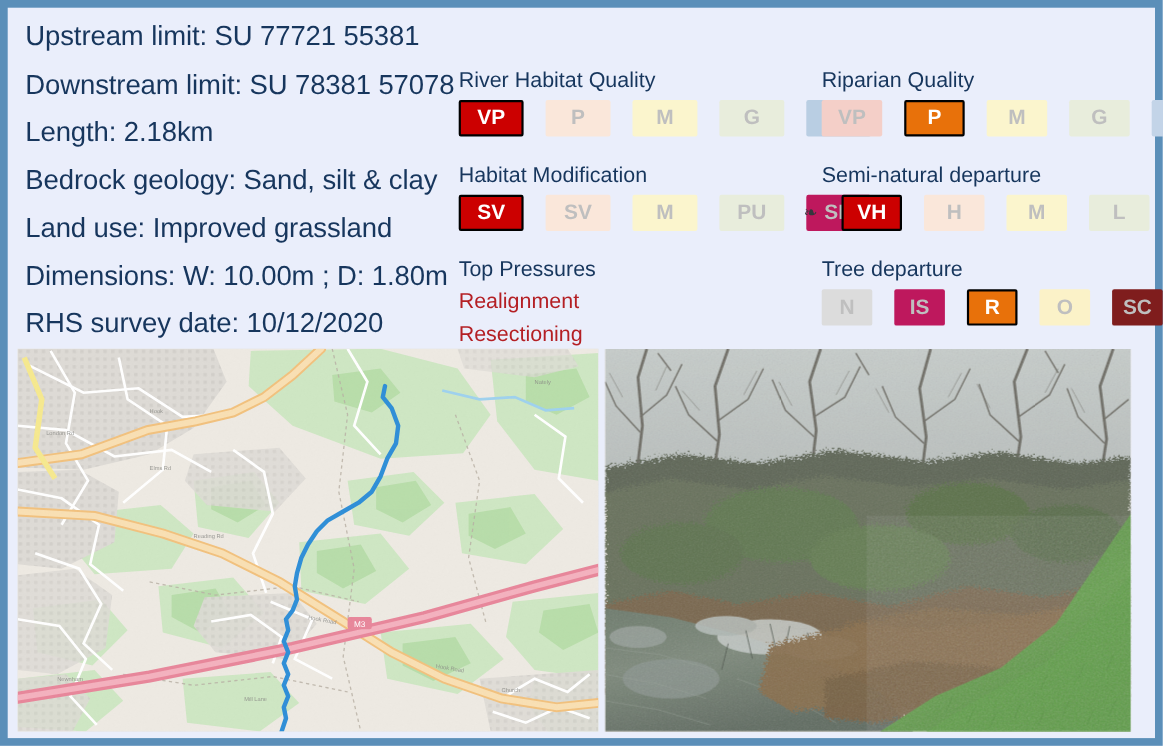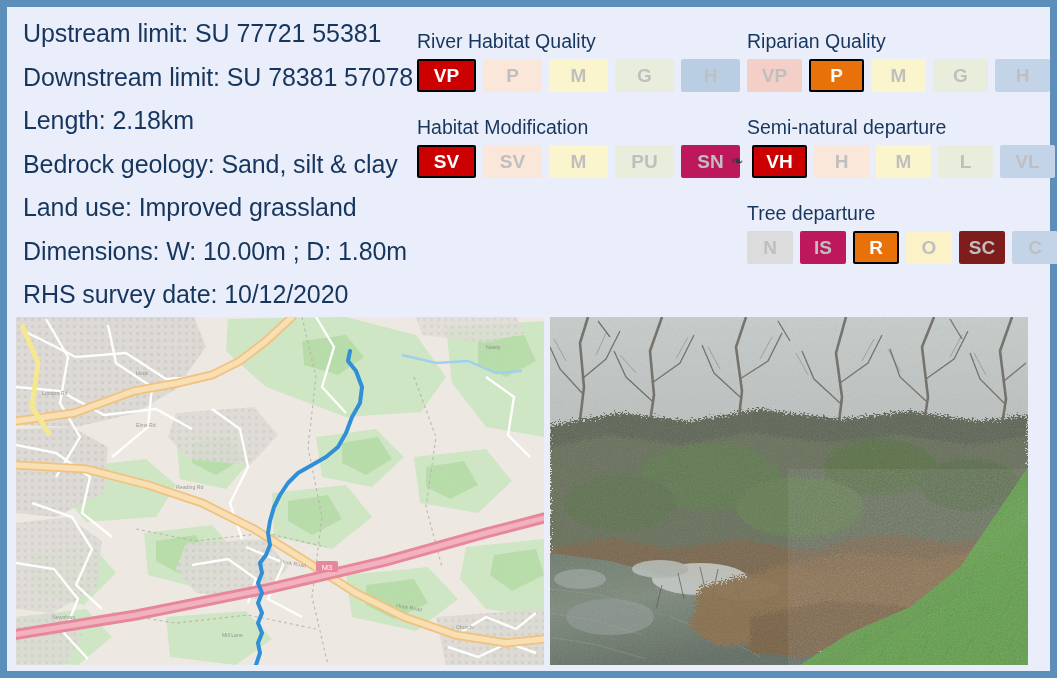--- a/index.html
+++ b/index.html
@@ -44,26 +44,27 @@
   }
 
   
   .panel { position: absolute; }
   .panel-title {
     font-size: 19.5px;
     color: #17365d;
     line-height: 1.1;
     margin-bottom: 7px;
     white-space: nowrap;
+    margin-top: 32px;
   }
 
   .scale {
     display: flex;
     align-items: center;
-    gap: 7px;
+    gap: 20px;
     height: 33px;
   }
   .cell {
     height: 33px;
     display: flex;
     align-items: center;
     justify-content: center;
     font-size: 19px;
     font-weight: bold;
     color: #bfbfbf;
@@ -186,20 +187,28 @@
       <div class="scale">
           <div class="cell" style="width: 46px; background: rgb(220, 220, 220);">N</div>
           <div class="cell" style="width: 46px; background: #be185d;">IS</div>
           <div class="cell active orange" style="width: 46px;">R</div>
           <div class="cell" style="width: 46px; background: rgb(251, 242, 200);">O</div>
           <div class="cell" style="width: 46px; background: #7f1d1d;">SC</div>
           <div class="cell" style="width: 46px; background: rgb(195, 212, 232);">C</div>
         </div>
     </div>
 
+    <div id="pressures">
+      <div class="panel-title">Top Pressures</div>
+      <div>
+          <div class="pressure-item">Realignment</div>
+          <div class="pressure-item">Resectioning</div>
+          <div class="pressure-item">Weir</div>
+        </div>
+    </div>
 
   </div>
 
   <div id="media">
 
     <div class="media-box" id="map-box">
       <svg id="map-svg" viewBox="0 0 528 348" preserveAspectRatio="none">
         <defs>
           <pattern id="urban" width="7" height="7" patternUnits="userSpaceOnUse">
             <rect width="7" height="7" fill="#dedbd6"></rect>

